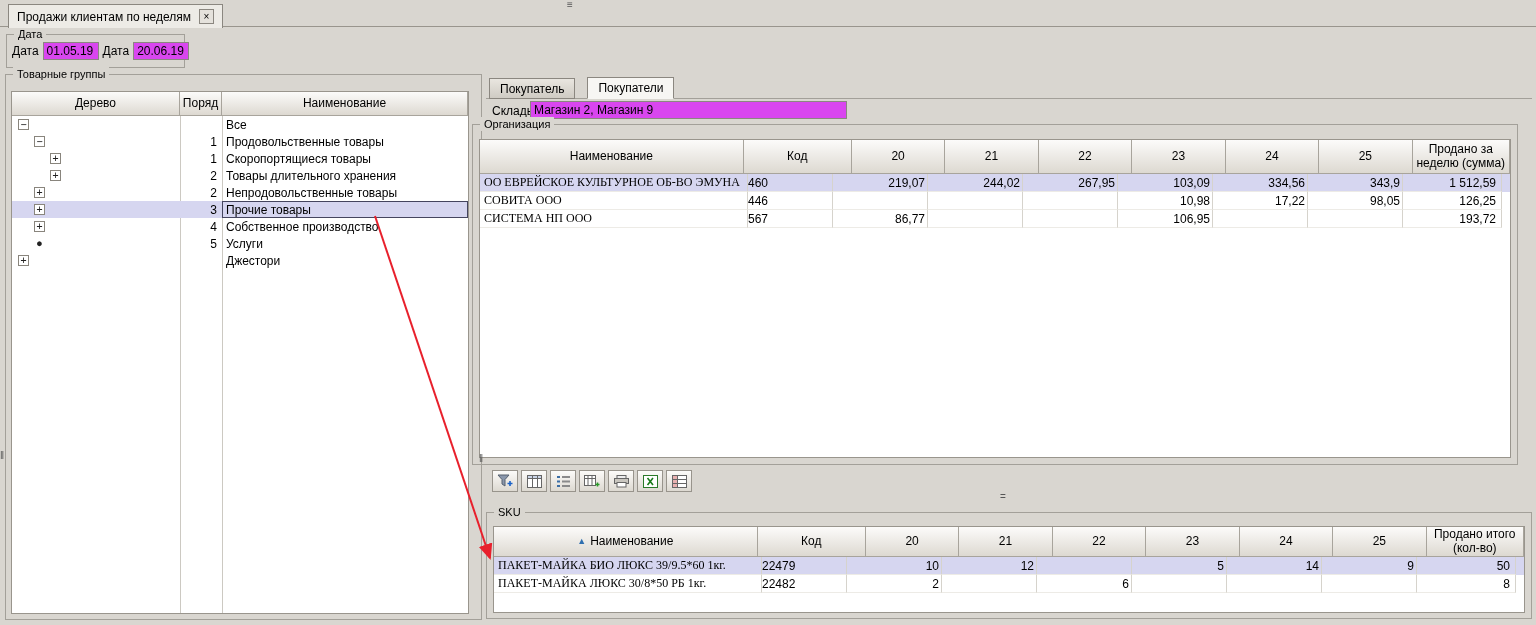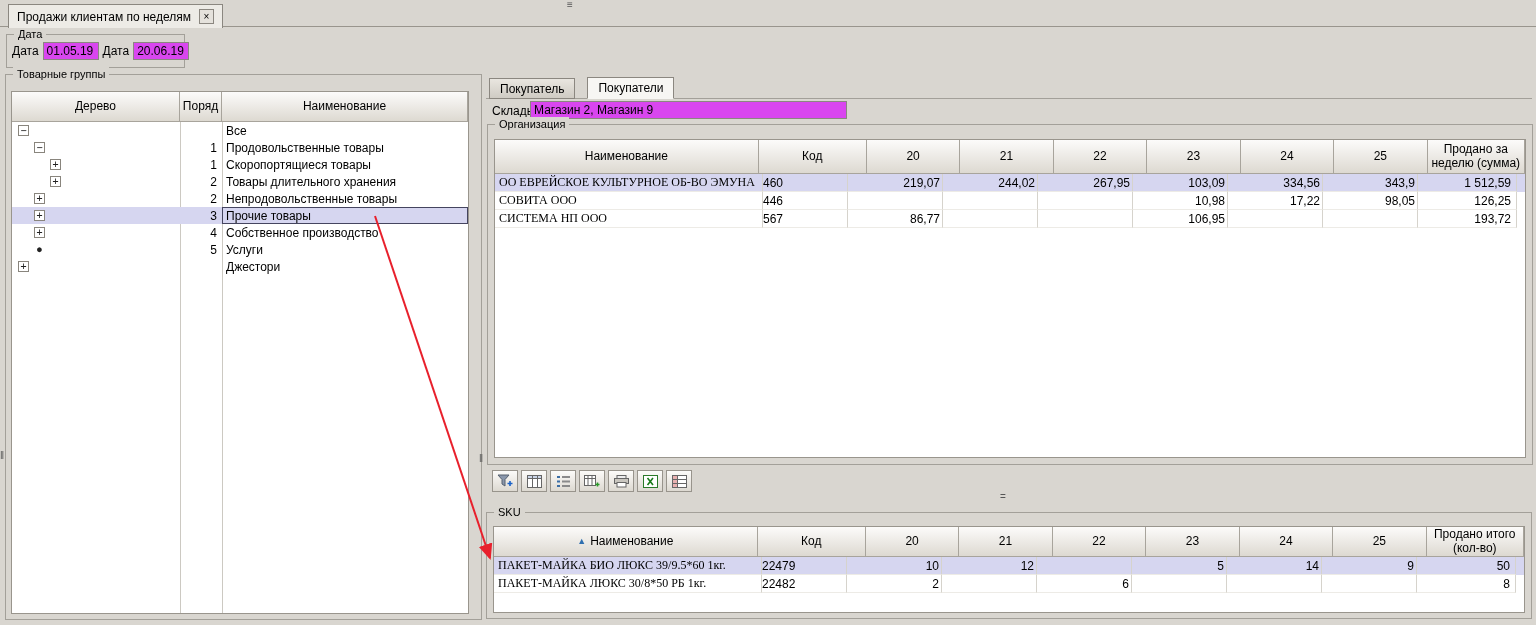--- a/index.html
+++ b/index.html
@@ -22,21 +22,21 @@
                font-size:11px; line-height:14px; white-space:nowrap; }
 
   .lbl { position:absolute; white-space:nowrap; }
   .tbox { box-sizing:border-box; border:1px solid #8b8780; background:#d946ef;
           font:12px "Liberation Sans",sans-serif; padding:1px 3px; height:18px; }
 
   
   .tree-table { position:absolute; left:5px; top:16px; width:456px; bottom:5px; background:#fff;
                 border:1px solid #99958d; overflow:hidden; }
   .tt-vline { position:absolute; top:0; bottom:0; width:1px; background:#ccc9c2; z-index:0; }
-  .tt-head { display:flex; height:30px; position:relative; z-index:1; }
+  .tt-head { display:flex; height:24px; position:relative; z-index:1; }
   .hc { box-sizing:border-box; border-right:1px solid #a8a49c; border-bottom:1px solid #a8a49c;
         background:linear-gradient(#fcfbfa,#ddd9d1); display:flex; align-items:center;
         justify-content:center; text-align:center; line-height:1.15; }
   .t-tree { width:168px; } .t-ord { width:42px; } .t-name { width:246px; }
   .trow { display:flex; height:17px; align-items:stretch; position:relative; z-index:1; }
   .trow.sel { background:#d6d6f0; }
   .tc { box-sizing:border-box; display:flex; align-items:center; }
   .tc.t-ord { justify-content:flex-end; padding-right:5px; }
   .tc.t-name { padding-left:4px; }
   .trow.sel .tc.t-name { box-shadow: inset 0 0 0 1px #45455f; }
@@ -182,21 +182,21 @@
       <span>Покупатель</span>
     </div>
     <div class="rtab active">
       <span>Покупатели</span>
     </div>
   </div>
 
   <span class="lbl" style="left:492px; top:104px;">Склады</span>
   <input class="tbox" style="position: absolute; left: 530px; top: 101px; width: 317px;" value="Магазин 2, Магазин 9">
 
-  <div class="groupbox" style="left:487px; top:124px; width:1046px; height:341px;">
+  <div class="groupbox" style="left:472px; top:124px; width:1046px; height:341px;">
     <span class="gb-legend">Организация</span>
     <div class="grid org-grid" style="left:6px; top:14px; width:1032px; bottom:6px;">
       <div class="ghead">
         <div class="hc w-name">Наименование</div>
         <div class="hc w-code">Код</div>
         <div class="hc w-wk">20</div>
         <div class="hc w-wk">21</div>
         <div class="hc w-wk">22</div>
         <div class="hc w-wk">23</div>
         <div class="hc w-wk">24</div>

